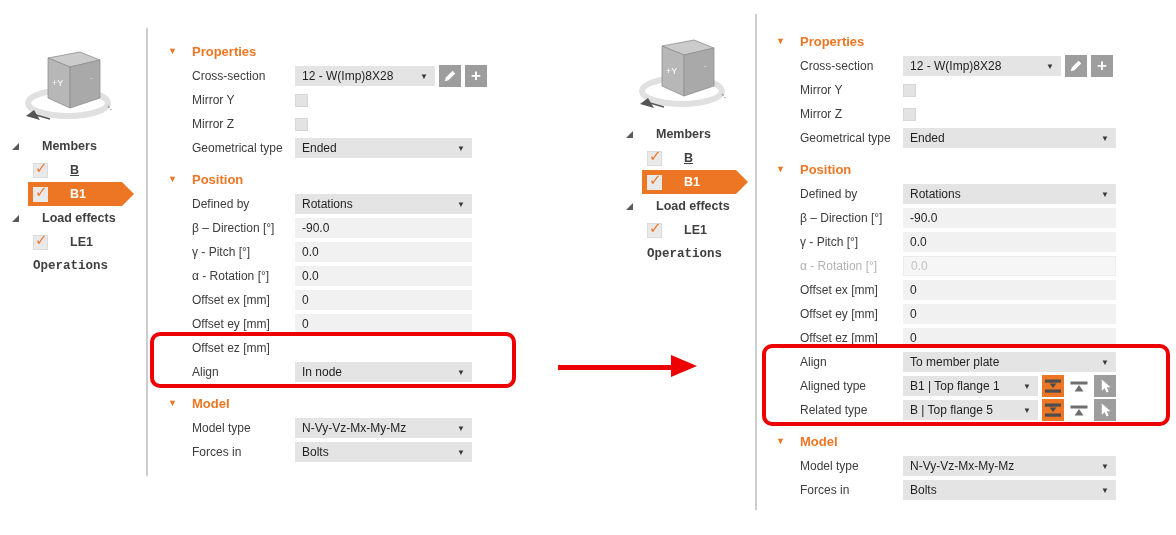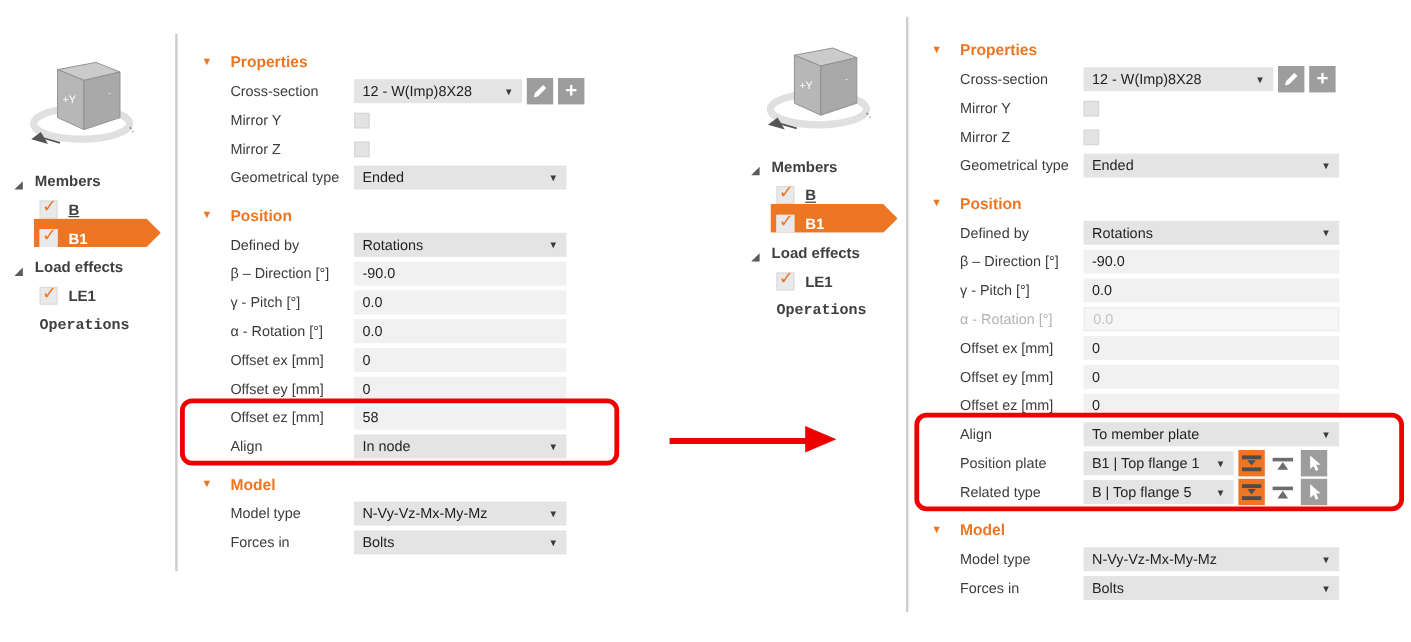--- a/index.html
+++ b/index.html
@@ -4,21 +4,21 @@
 <style>
   * { margin:0; padding:0; box-sizing:border-box; }
   html,body { background:#fff; }
   body { font-family:"Liberation Sans","DejaVu Sans",sans-serif; }
   .canvas { position:relative; width:1176px; height:535px; background:#fff; overflow:hidden; }
 
   
   .tree { position:absolute; width:136px; }
   .cube { display:block; margin-left:16px; }
   .tlist { margin-top:10px; }
-  .titem { display:flex; align-items:flex-end; height:24px; font-size:12.5px; font-weight:bold; color:#3f3f3f; cursor:default; }
+  .titem { display:flex; align-items:center; height:24px; font-size:12.5px; font-weight:bold; color:#3f3f3f; cursor:default;gap:13px; }
   .titem.lvl0 { padding-left:4px; }
   .texp { width:0; height:0; border-left:7px solid transparent; border-bottom:7px solid #5a5a5a; margin-right:10px; flex:none; }
   .titem.lvl0 .tlabel { }
   .titem.lvl1 { padding-left:25px; }
   .cb { position:relative; width:15px; height:15px; background:#e9e9e9; border:1px solid #dcdcdc; margin-right:9px; flex:none; }
   .chk { position:absolute; top:-5px; left:1px; font-size:15px; font-style:normal; font-weight:bold; color:#ED7624; }
   .underline { text-decoration:underline; }
   .titem.selected { margin-left:20px; padding-left:5px; width:106px; background:#ED7624; color:#fff;
     clip-path:polygon(0 0, calc(100% - 12px) 0, 100% 50%, calc(100% - 12px) 100%, 0 100%); }
   .titem.selected .cb { border-color:#e9e9e9; }
@@ -33,21 +33,21 @@
   .row { display:flex; align-items:center; height:24px; }
   .lbl { flex:none; width:135px; padding-left:32px; font-size:12px; color:#3c3c3c; }
   .field { height:20px; display:flex; align-items:center; justify-content:space-between; padding:0 7px; font-size:12px; color:#1f1f1f; }
   .dd { background:#e4e4e4; cursor:pointer; }
   .inp { background:#f1f1f1; }
   .caret { font-size:8px; color:#3a3a3a; margin-left:6px; }
   .panel-l .field { width:177px; }
   .panel-l .csdd { width:140px; }
   .panel-r .field { width:213px; }
   .panel-r .csdd { width:158px; }
-  .panel-r .platedd { width:125px;text-align:center; }
+  .panel-r .platedd { width:135px;text-align:center; }
   .checkbox { width:13px; height:13px; background:#e3e3e3; border:1px solid #d7d7d7; cursor:pointer; }
   .row.dis .lbl { color:#b3b3b3; }
   .row.dis .field { background:#f6f6f6; color:#c3c3c3; border:1px solid #ececec; }
   .sqbtn { width:22px; height:22px; margin-left:4px; background:#9d9d9d; border:none; display:flex; align-items:center; justify-content:center; cursor:pointer; flex:none; padding:0; }
   .sqbtn.orange { background:#ED7624; }
   .sqbtn.plain { background:transparent; }
   .plusglyph { color:#fff; font-size:17px; font-weight:bold; line-height:1; margin-top:-2px; }
 
   
   .vdiv { position:absolute; width:2px; background:#cdcdcd; }
@@ -180,23 +180,20 @@
         </div>
     </div>
     <div class="row">
       <span class="lbl">Offset ey [mm]</span>
       <div class="field inp">
           <span>0</span>
         </div>
     </div>
     <div class="row">
       <span class="lbl">Offset ez [mm]</span>
-      <div class="field inp">
-          <span>58</span>
-        </div>
     </div>
     <div class="row">
       <span class="lbl">Align</span>
       <div class="field dd">
         <span>In node</span>
         <span class="caret">▼</span>
       </div>
     </div>
 
     <div class="sec mt">
@@ -357,21 +354,21 @@
         </div>
     </div>
     <div class="row">
       <span class="lbl">Align</span>
       <div class="field dd">
         <span>To member plate</span>
         <span class="caret">▼</span>
       </div>
     </div>
     <div class="row">
-      <span class="lbl">Position plate</span>
+      <span class="lbl">Aligned type</span>
       <div class="field dd platedd">
         <span>B1 | Top flange 1</span>
         <span class="caret">▼</span>
       </div>
       <button class="sqbtn orange">
         <svg width="22" height="22" viewBox="0 0 22 22">
           <rect x="3" y="4.5" width="16" height="3.2" fill="#4d4d4d"></rect>
           <polygon points="7.5,8.5 14.5,8.5 11,13" fill="#4d4d4d"></polygon>
           <rect x="3" y="14.5" width="16" height="3.2" fill="#4d4d4d"></rect>
         </svg>

